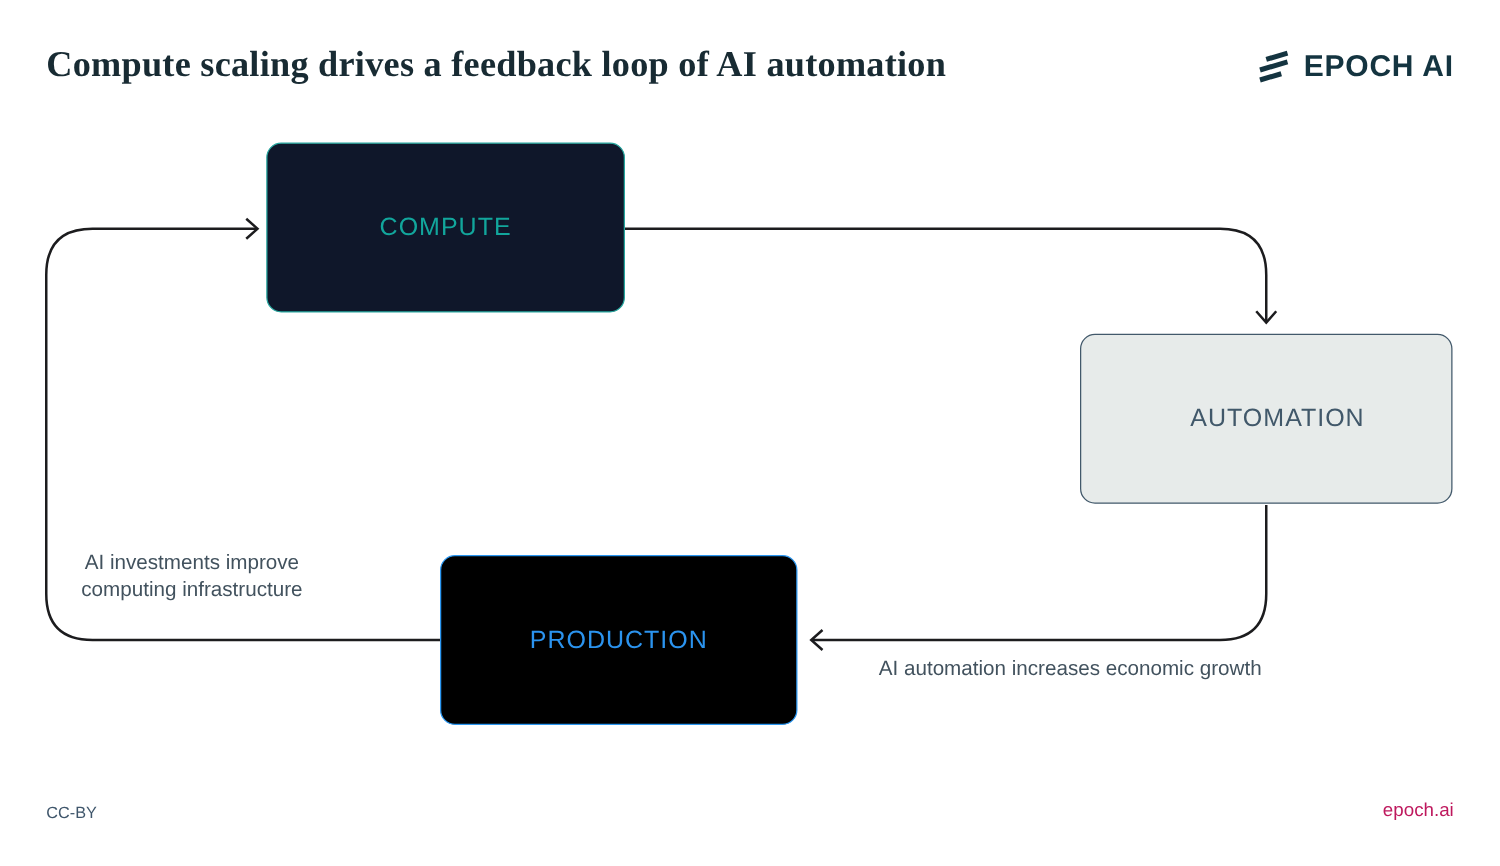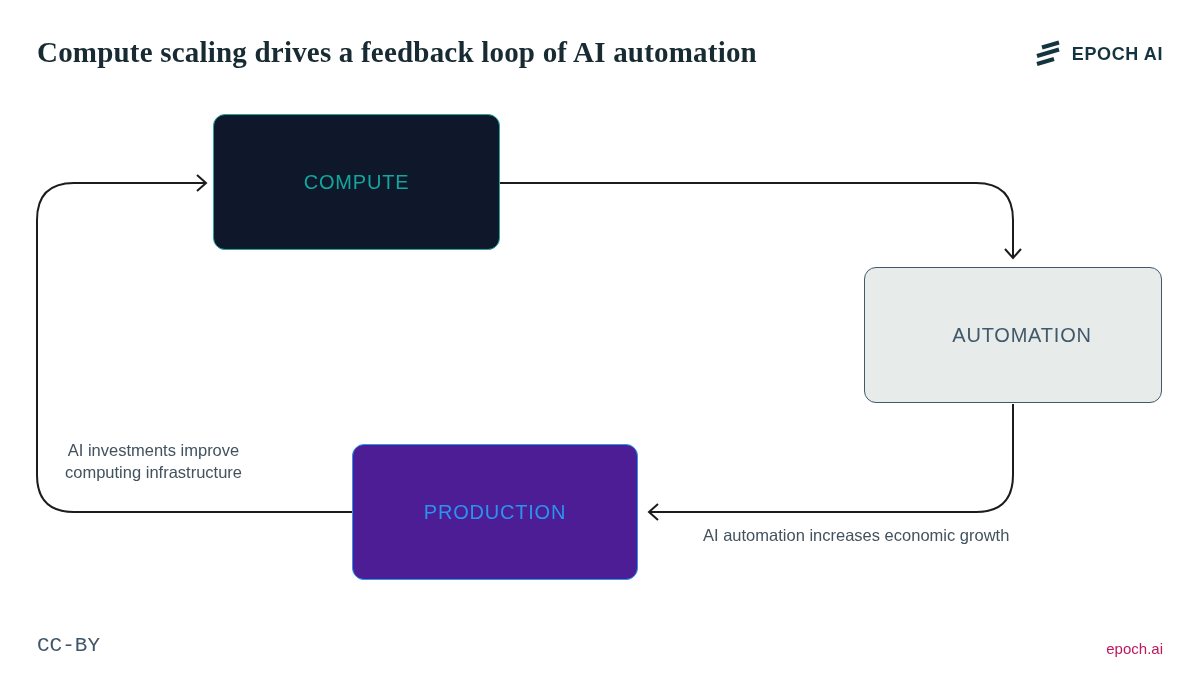--- a/index.html
+++ b/index.html
@@ -28,21 +28,21 @@
     position: absolute;
     right: 37px;
     top: 40px;
     display: flex;
     align-items: center;
     gap: 9px;
   }
   .logo-text {
     font-family: "Liberation Sans", sans-serif;
     font-weight: 700;
-    font-size: 18px;
+    font-size: 24px;
     letter-spacing: 0.6px;
     color: #143440;
   }
 
   
   .arrows {
     position: absolute;
     left: 0; top: 0;
     width: 1200px; height: 693px;
   }
@@ -78,23 +78,22 @@
   }
   .edge-label-1 { left: 515px; top: 127px; }
   .edge-label-2 { left: 703px; top: 525px; }
   .edge-label-3 { left: 65px;  top: 440px; }
 
   
   .footer-left {
     position: absolute;
     left: 37px;
     bottom: 36px;
-    font-size: 21px;
+    font-size: 13px;
     color: #3f566b;
-    font-family: Liberation Mono, monospace;
   }
   .footer-right {
     position: absolute;
     right: 37px;
     bottom: 36px;
     font-size: 15px;
     color: #be185d;
   }
 </style>
 </head>
@@ -130,21 +129,21 @@
   </svg>
 
   <div class="node node-compute" style="background: #0f172a; border-color: rgb(38, 166, 158); color: rgb(18, 166, 156);">
     <span>COMPUTE</span>
   </div>
 
   <div class="node node-automation" style="background: rgb(231, 235, 234); border-color: rgb(66, 89, 107); color: rgb(65, 88, 106);">
     <span>AUTOMATION</span>
   </div>
 
-  <div class="node node-production" style="background: #4c1d95; border-color: rgb(43, 151, 241); color: rgb(43, 147, 238);">
+  <div class="node node-production" style="background: #000000; border-color: rgb(43, 151, 241); color: rgb(43, 147, 238);">
     <span>PRODUCTION</span>
   </div>
 
   <div class="edge-label edge-label-2">AI automation increases economic growth</div>
   <div class="edge-label edge-label-3">AI investments improve
 computing infrastructure</div>
 
   <div class="footer-left">CC-BY</div>
   <div class="footer-right">epoch.ai</div>
 

